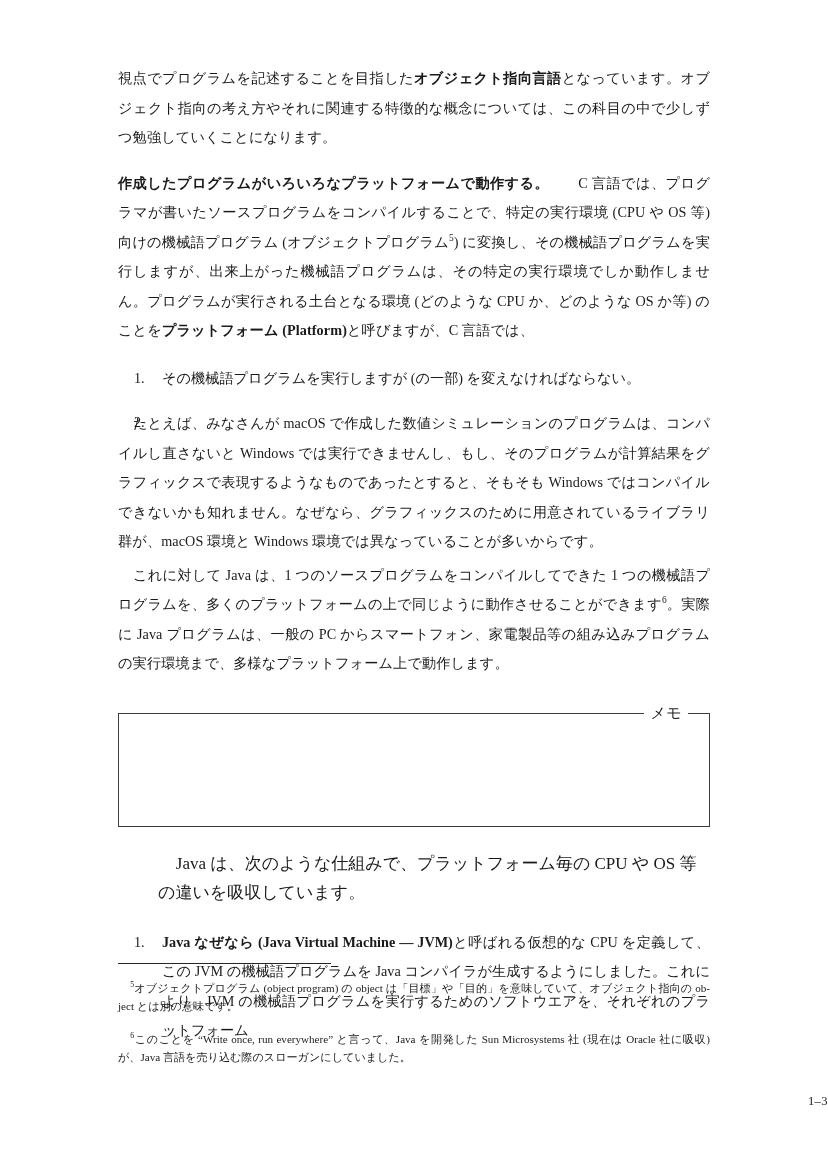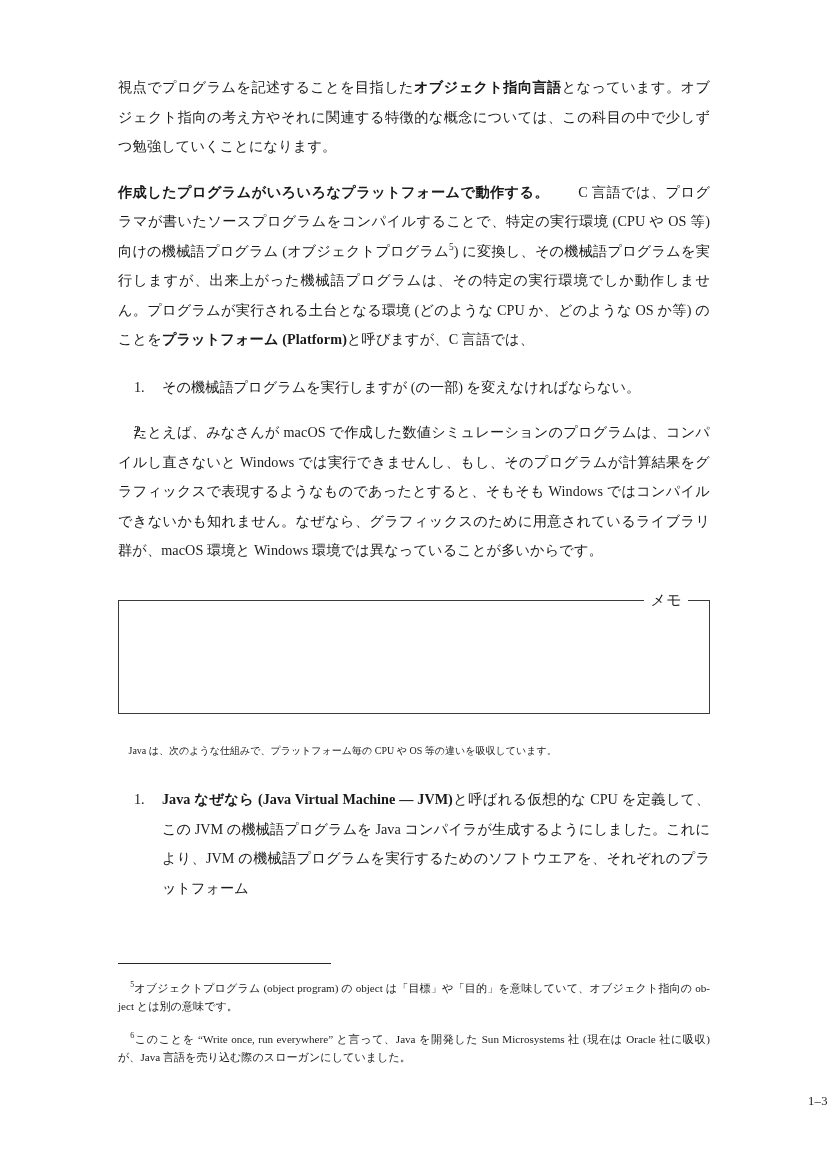--- a/index.html
+++ b/index.html
@@ -31,21 +31,21 @@
     top: 60px;
     width: 592px;
   }
 
   
   .para {
     font-size: 14.2px;
     line-height: 29.5px;
     text-align: justify;
     text-justify: inter-character;
-    margin: 13px 0 3px 0;
+    margin: 4px 0 3px 0;
     letter-spacing: 0.1px;
   }
   .para.gap-above { margin-top: 16px; }
   .para.indent { text-indent: 1.05em; }
   .para.tight { margin-bottom: 0; }
 
   .bold { font-weight: bold; }
 
   sup.fn {
     font-size: 9.4px;
@@ -98,22 +98,23 @@
     font-size: 15px;
     line-height: 18px;
     letter-spacing: 0.4px;
     z-index: 2;
   }
 
   
   .after-memo {
     margin-top: 20px;
     text-indent: 1.05em;
-    font-size: 10px;
-    line-height: 29.5px;
+    font-size: 17px;
+    line-height: 29.5px;
+    margin-left: 40px;
   }
 
   
   .enum2 {
     margin: 20px 0 0 0;
     padding: 0;
     list-style: none;
   }
   .enum2 li {
     position: relative;
@@ -185,20 +186,21 @@
         <span>その機械語プログラムを実行しますが (の一部) を変えなければならない。</span>
       </li>
       <li>
         <span class="marker">2.</span>
       </li>
     </ol>
 
 
     <p class="para indent tight">たとえば、みなさんが macOS で作成した数値シミュレーションのプログラムは、コンパイルし直さないと Windows では実行できませんし、もし、そのプログラムが計算結果をグラフィックスで表現するようなものであったとすると、そもそも Windows ではコンパイルできないかも知れません。なぜなら、グラフィックスのために用意されているライブラリ群が、macOS 環境と Windows 環境では異なっていることが多いからです。</p>
 
+    <p class="para indent tight"><span>これに対して Java は、1 つのソースプログラムをコンパイルしてできた 1 つの機械語プログラムを、多くのプラットフォームの上で同じように動作させることができます</span><sup class="fn">6</sup><span>。実際に Java プログラムは、一般の PC からスマートフォン、家電製品等の組み込みプログラムの実行環境まで、多様なプラットフォーム上で動作します。</span></p>
 
     <div class="memo-wrap">
       <span class="memo-label">メモ</span>
       <div class="memo-box"></div>
     </div>
 
     <p class="after-memo">Java は、次のような仕組みで、プラットフォーム毎の CPU や OS 等の違いを吸収しています。</p>
 
     <ol class="enum2">
       <li>

